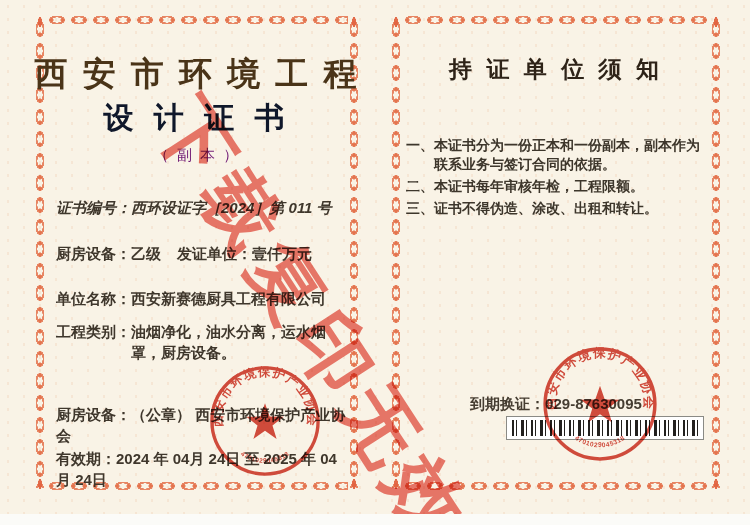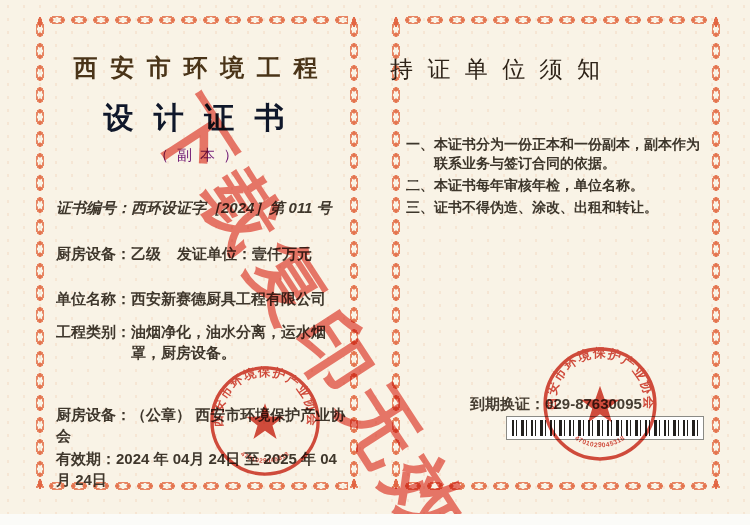--- a/index.html
+++ b/index.html
@@ -48,21 +48,21 @@
   .corner {
     position:absolute; width:12px; height:20px;
     background:radial-gradient(ellipse 4px 8.5px at 50% 50%, rgba(226,100,65,.95) 0 55%, transparent 56%);
   }
   .corner.tl{left:0;top:0} .corner.tr{right:0;top:0}
   .corner.bl{left:0;bottom:0} .corner.br{right:0;bottom:0}
 
   
   .lp-title1 {
     position:absolute; top:40px; left:0; right:0; text-align:center;
-    font-size:24px; font-weight:bold; color:#4a3418; letter-spacing:3px;
+    font-size:33px; font-weight:bold; color:#4a3418; letter-spacing:3px;
   }
   .lp-title2 {
     position:absolute; top:86px; left:0; right:0; text-align:center;
     font-size:30px; font-weight:bold; color:#0f172a; letter-spacing:6px;
   }
   .lp-subtitle {
     position:absolute; top:134px; left:0; right:0; text-align:center;
     font-size:15px; color:#701a75; letter-spacing:2px;
   }
   .field-row {
@@ -72,26 +72,26 @@
   .row-number   { top:185px;font-style:italic; }
   .row-grade    { top:231px; }
   .row-company  { top:276px; }
   .row-category { top:309px; padding-left:75px; text-indent:-75px; }
   .row-issuer   { top:392px; }
   .row-validity { top:436px; }
   .pair-gap { margin-left:16px; }
 
   
   .rp-title {
-    position:absolute; top:42px; left:0; right:0; 
-    font-size:23px; font-weight:normal; color:#2e2318; letter-spacing:4px;
+    position:absolute; top:42px; left:0; right:0; text-align:center;
+    font-size:23px; font-weight:bold; color:#2e2318; letter-spacing:4px;
   }
   .notice-list {
     position:absolute; top:124px; left:16px; right:10px;
-    font-size:14px; color:#3d362b; font-weight:bold; line-height:19px;font-family:Liberation Mono, monospace;
+    font-size:14px; color:#3d362b; font-weight:bold; line-height:19px;
   }
   .notice-item { padding-left:2em; text-indent:-2em; margin-bottom:3px; }
   .rp-phone {
     position:absolute; top:383px; left:0; right:0; text-align:center;
     font-size:15px; color:#453d31; font-weight:bold;
   }
   .barcode {
     position:absolute; top:404px; left:116px;
     width:198px; height:24px;
     background:#fff; border:1px solid #8a8a85; padding:3px 5px;
@@ -186,21 +186,21 @@
   <div class="chain-v right"></div>
   <div class="corner tl"></div>
   <div class="corner tr"></div>
   <div class="corner bl"></div>
   <div class="corner br"></div>
 
   <div class="rp-title">持 证 单 位 须 知</div>
 
   <div class="notice-list">
     <div class="notice-item"><span>一、</span><span>本证书分为一份正本和一份副本，副本作为联系业务与签订合同的依据。</span></div>
-    <div class="notice-item"><span>二、</span><span>本证书每年审核年检，单位名称。</span></div>
+    <div class="notice-item"><span>二、</span><span>本证书每年审核年检，工程限额。</span></div>
     <div class="notice-item"><span>三、</span><span>证书不得伪造、涂改、出租和转让。</span></div>
   </div>
 
   <div class="rp-phone">
     <span>到期换证：</span><span>029-87630095</span>
   </div>
 
   <div class="barcode">
     <div class="barcode-bars"></div>
   </div>

